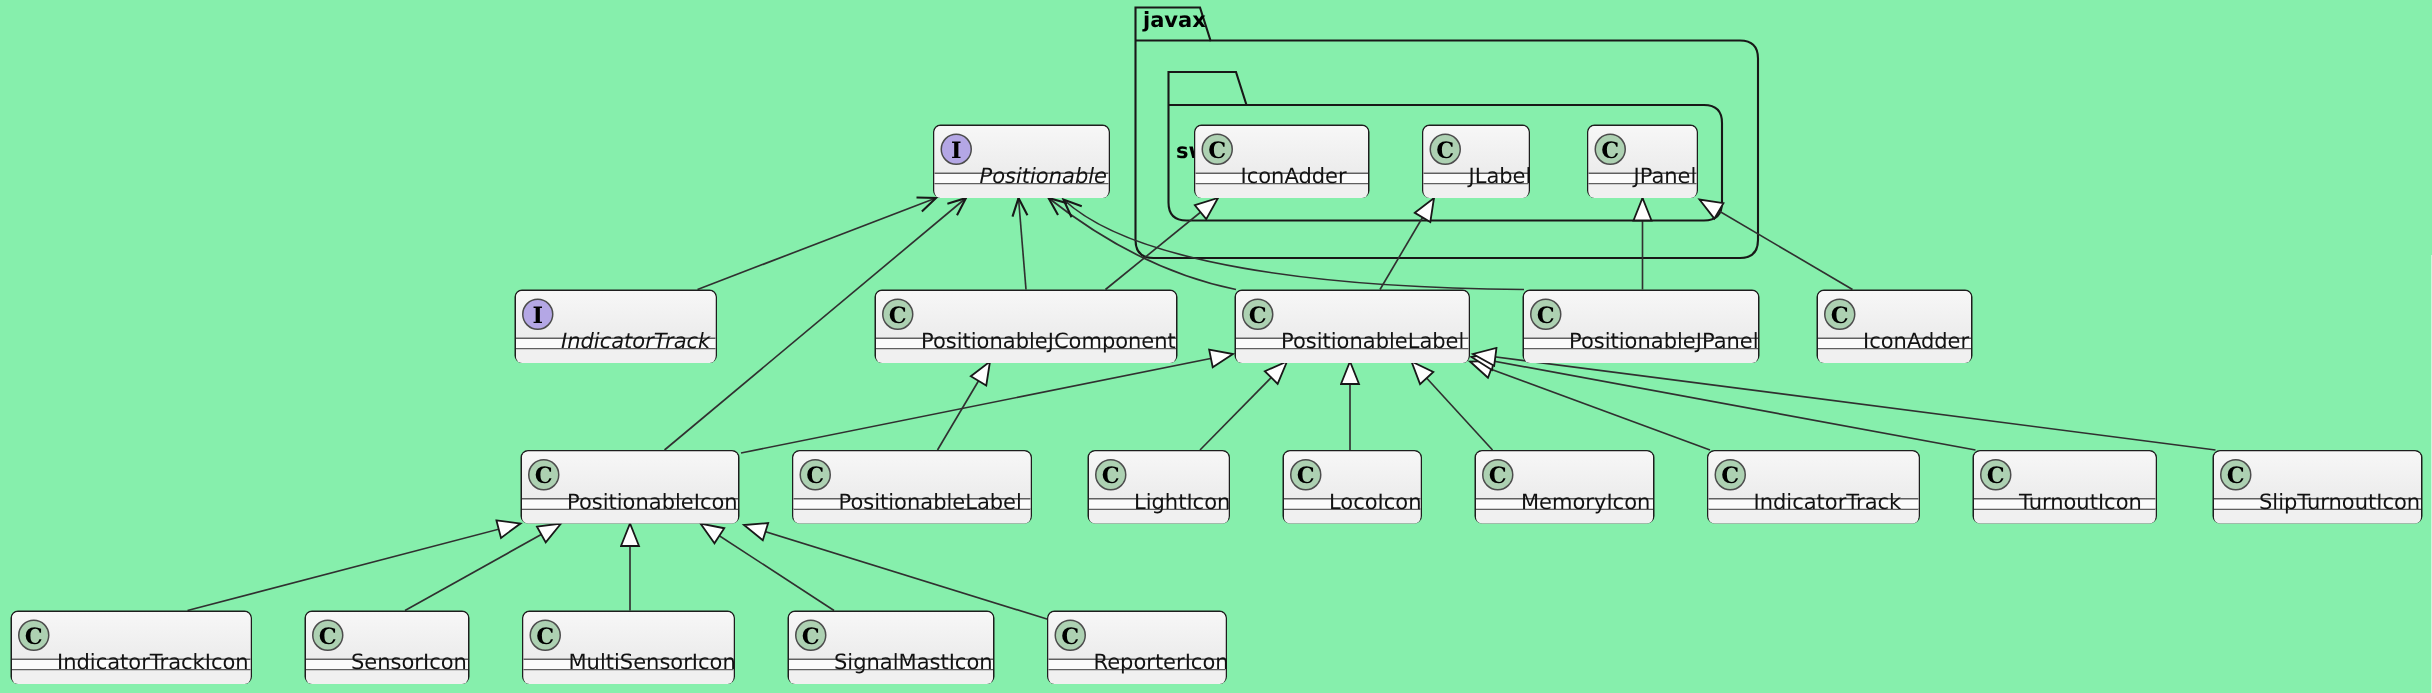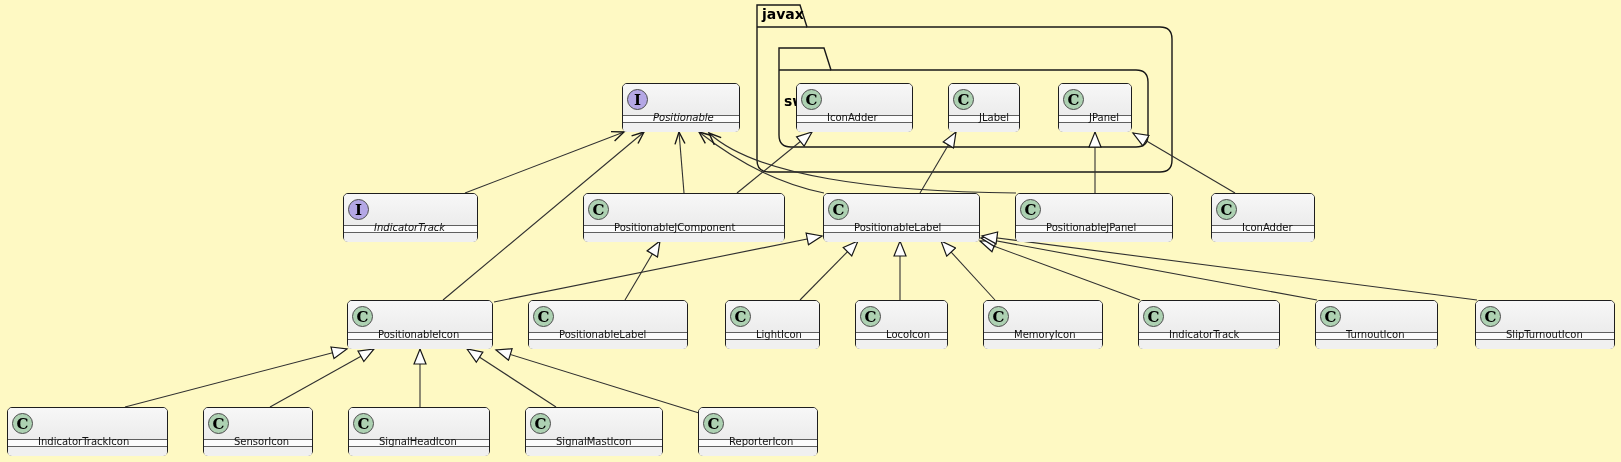--- a/index.html
+++ b/index.html
@@ -1,17 +1,17 @@
 <!DOCTYPE html>
 <html><head>
 <meta charset="utf-8">
 <style>
   html,body{margin:0;padding:0;background:#ffffff;}
   #canvas{
-    position:relative;width:1621px;height:462px;background:#fef9c3;overflow:hidden;
+    position:relative;width:1621px;height:462px;background:#86efac;overflow:hidden;
     font-family:"DejaVu Sans",sans-serif;
   }
   #edges{position:absolute;left:0;top:0;width:1621px;height:462px;}
   .uml-class{
     position:absolute;height:49px;box-sizing:border-box;
     border:1.5px solid #1e1e1e;border-radius:5px;background:#f1f1f1;
     box-shadow:0 0 0 0 transparent;
   }
   .uml-class .title{
     height:31px;display:flex;align-items:center;gap:5px;padding:0 6px 0 4px;
@@ -19,21 +19,21 @@
     border-radius:4px 4px 0 0;white-space:nowrap;
   }
   .spot{
     flex:0 0 auto;width:21px;height:21px;border-radius:50%;
     display:flex;align-items:center;justify-content:center;
     font-family:"DejaVu Serif",serif;font-weight:bold;font-size:15px;color:#000;
     box-sizing:border-box;border:1px solid #4c4c4c;
   }
   .spot.cls{background:#ADD1B2;}
   .spot.ifc{background:#B4A7E5;}
-  .cname{font-size:10px;color:#121212;margin-top:36px;}
+  .cname{font-size:14px;color:#121212;margin-top:36px;}
   .iface .cname{font-style:italic;}
   .comp1{height:6px;border-top:1px solid #5f5f5f;background:#fbfbfb;}
   .comp2{height:9px;border-top:1px solid #5f5f5f;background:#f0f0f0;border-radius:0 0 4px 4px;}
   .pkg-label{position:absolute;font-size:14px;font-weight:bold;color:#000;white-space:nowrap;}
 </style>
 </head>
 <body>
 
 <div id="canvas">
 
@@ -239,21 +239,21 @@
     <div class="title">
         <span class="spot cls">C</span>
         <span class="cname">SensorIcon</span>
       </div>
     <div class="comp1"></div>
       <div class="comp2"></div>
   </div>
   <div class="uml-class" style="left:348px;top:407px;width:142px;">
     <div class="title">
         <span class="spot cls">C</span>
-        <span class="cname">SignalHeadIcon</span>
+        <span class="cname">MultiSensorIcon</span>
       </div>
     <div class="comp1"></div>
       <div class="comp2"></div>
   </div>
   <div class="uml-class" style="left:525px;top:407px;width:138px;">
     <div class="title">
         <span class="spot cls">C</span>
         <span class="cname">SignalMastIcon</span>
       </div>
     <div class="comp1"></div>

